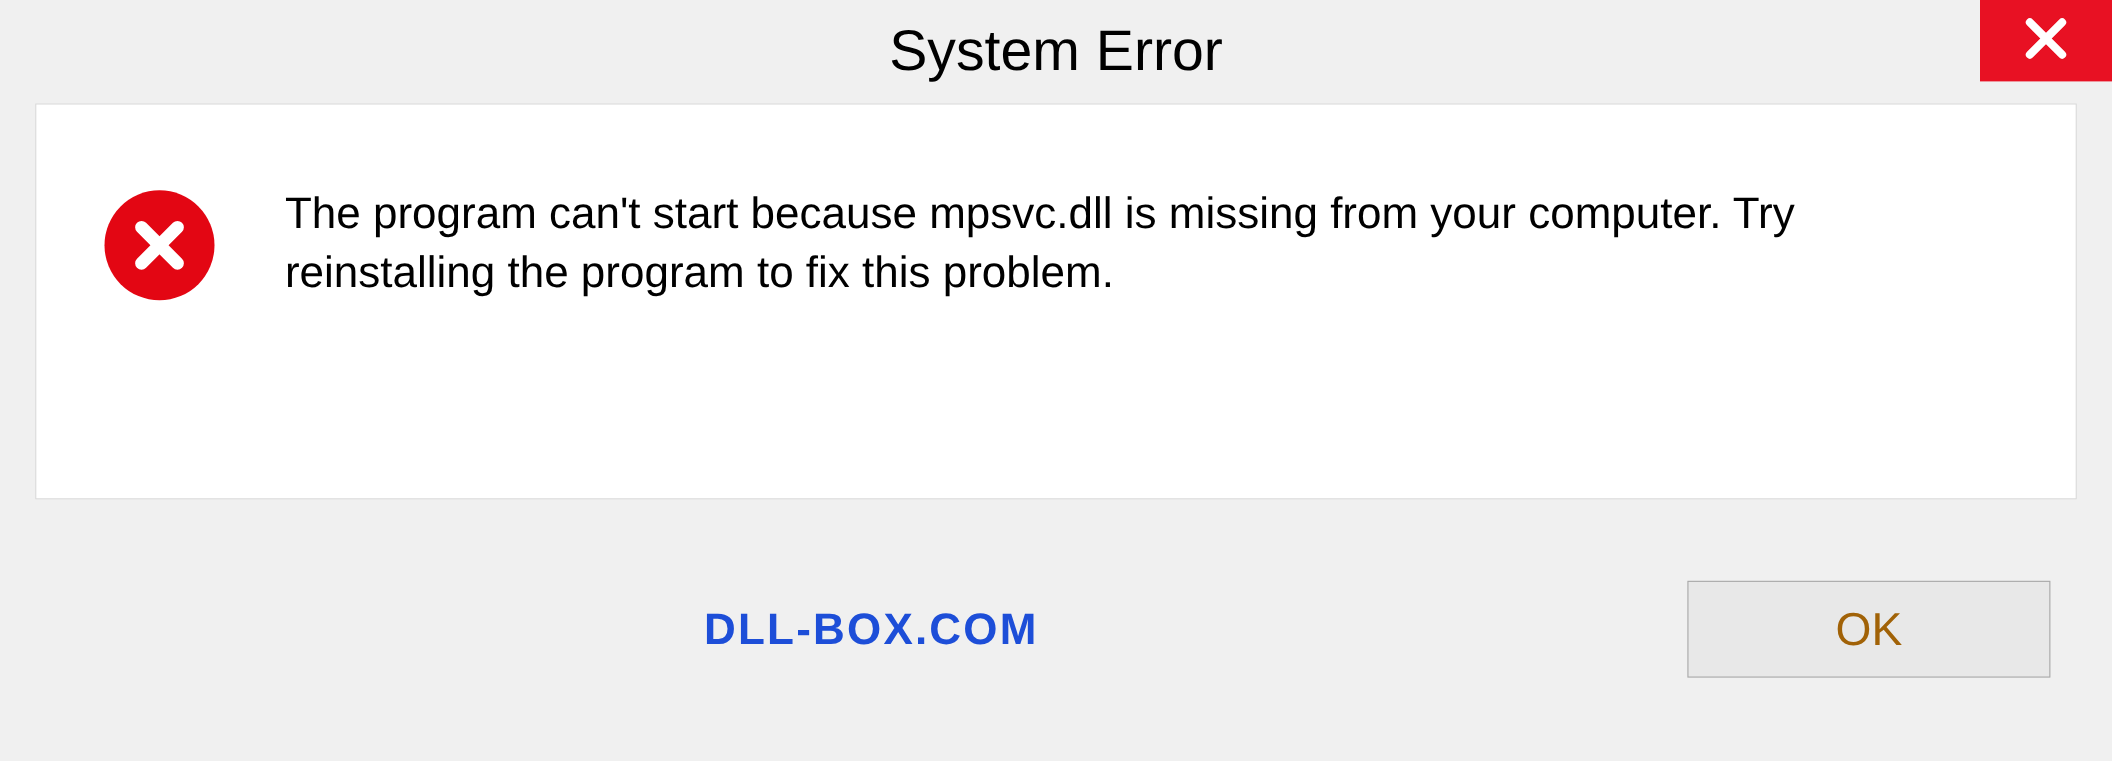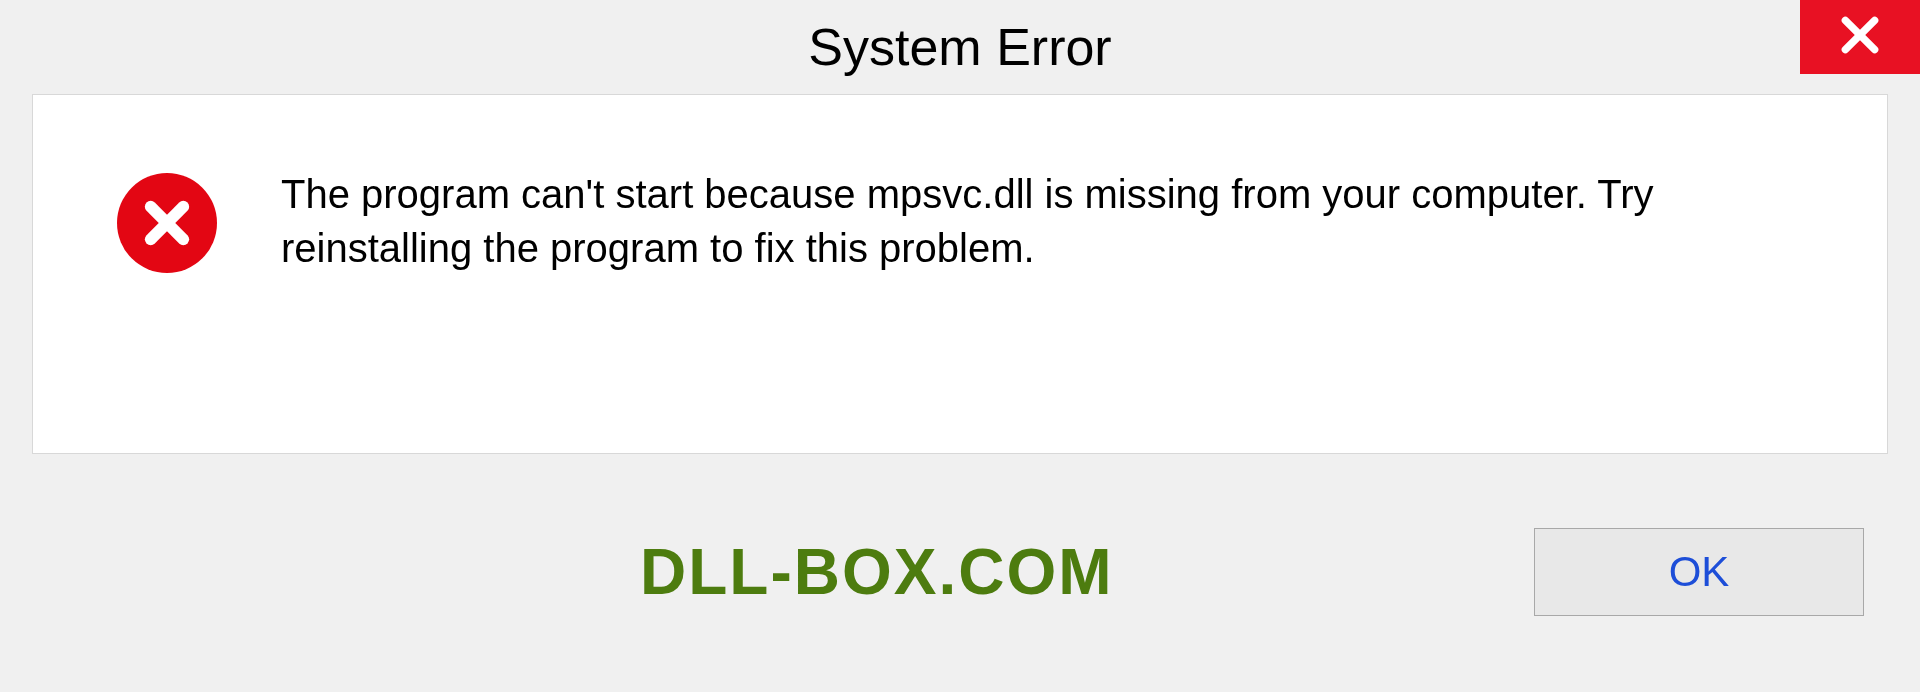--- a/index.html
+++ b/index.html
@@ -49,21 +49,21 @@
       width: 44px;
       height: 44px;
     }
     .content-panel {
       background: #ffffff;
       border: 1px solid #d8d8d8;
       margin: 0 32px;
       height: 360px;
       display: flex;
       align-items: flex-start;
-      padding: 72px 60px 40px 84px;
+      padding: 72px 60px 40px 62px;
     }
     .error-icon {
       width: 100px;
       height: 100px;
       flex-shrink: 0;
       margin-top: 6px;
       margin-right: 64px;
     }
     .error-icon-circle {
       width: 100px;
@@ -89,37 +89,37 @@
       bottom: 0;
       left: 0;
       right: 0;
       height: 220px;
       display: flex;
       align-items: center;
       justify-content: space-between;
       padding: 0 48px 20px 60px;
     }
     .watermark {
-      font-size: 64px;
+      font-size: 40px;
       font-weight: 800;
-      color: #4d7c0f;
+      color: #1d4ed8;
       letter-spacing: 2px;
       font-family: Arial, sans-serif;
       margin-left: 580px;
     }
     .ok-button {
       width: 330px;
       height: 88px;
       background: #e8e8e8;
       border: 1px solid #a8a8a8;
       display: flex;
       align-items: center;
       justify-content: center;
       font-size: 42px;
-      color: #1d4ed8;
+      color: #a16207;
       cursor: pointer;
       margin-right: 8px;
     }
   </style>
 </head>
 <body>
 
 <div class="dialog">
 
   <div class="title-bar">

